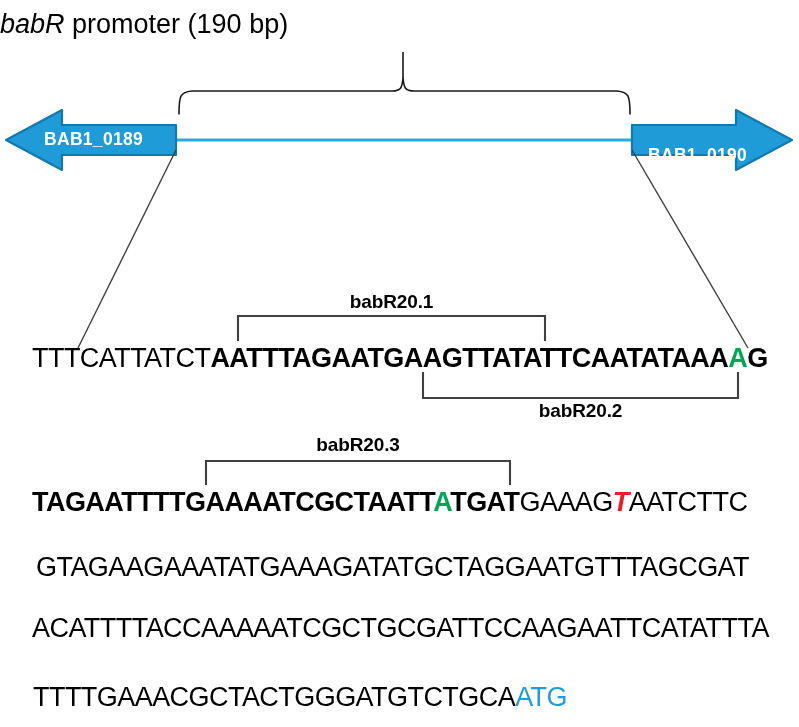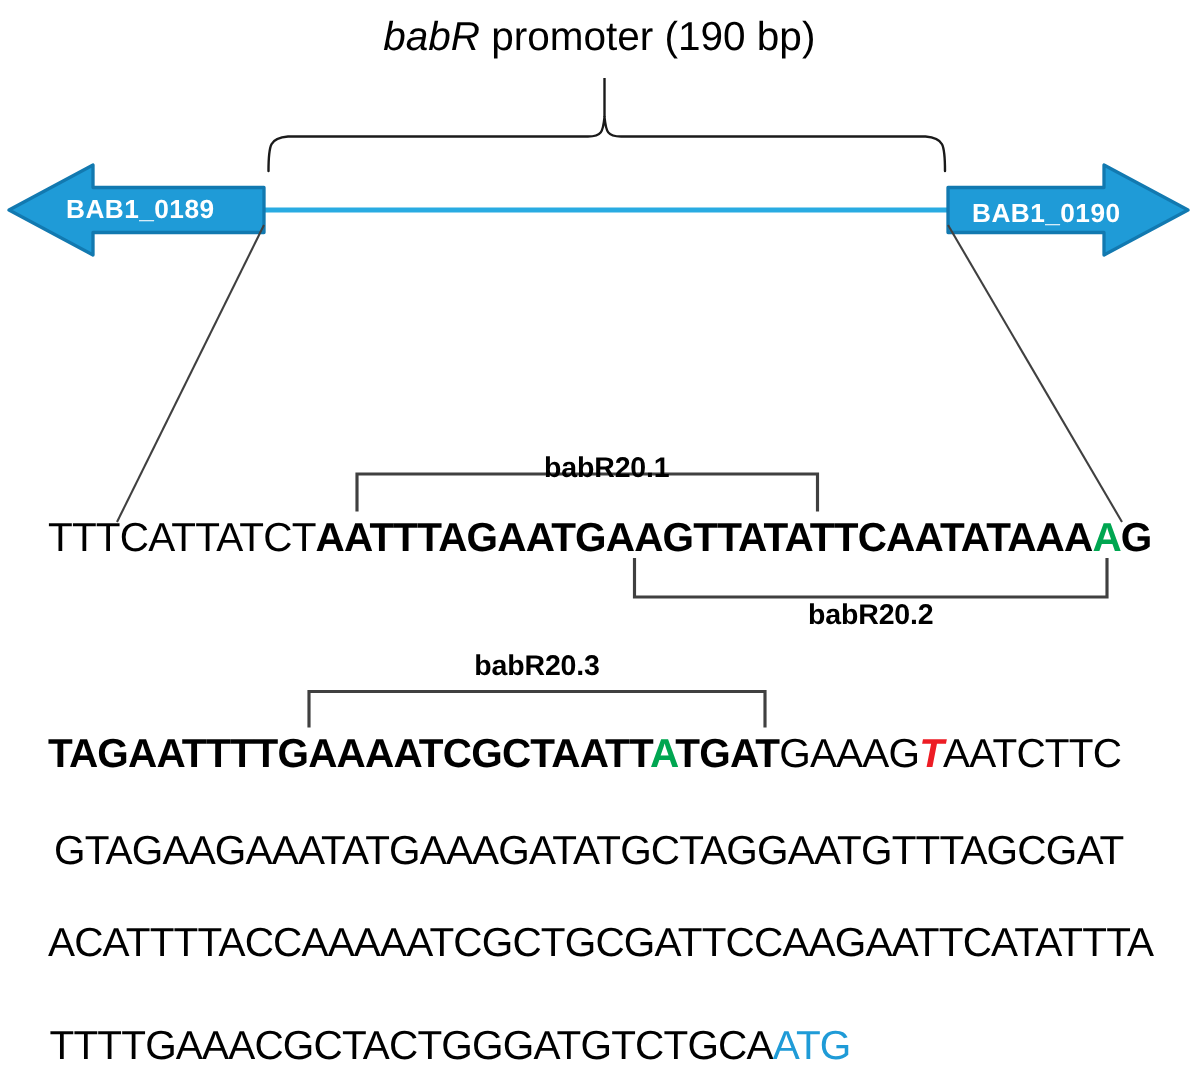--- a/index.html
+++ b/index.html
@@ -22,21 +22,21 @@
     width: 799px;
     height: 727px;
   }
 
   
   #promoter-title {
     position: absolute;
     left: 0;
     top: 8px;
     width: 799px;
-    text-align: center;
+    text-align: left;
     font-size: 27px;
     line-height: 32px;
     letter-spacing: 0px;
     white-space: pre;
   }
   #promoter-title .it { font-style: italic; }
 
   
   #overlay {
     position: absolute;
@@ -49,31 +49,31 @@
   
   .gene-label {
     position: absolute;
     font-size: 17.5px;
     font-weight: bold;
     color: #ffffff;
     letter-spacing: 0.3px;
     white-space: pre;
   }
   #gene-label-left  { left: 44px;  top: 129px; }
-  #gene-label-right { left: 648px; top: 132px; }
+  #gene-label-right { left: 648px; top: 145px; }
 
   
   .primer-label {
     position: absolute;
     font-size: 19px;
     font-weight: bold;
     white-space: pre;
     letter-spacing: -0.1px;
   }
-  #primer-label-1 { left: 0; top: 302px; width: 783px; text-align: center; margin-left: 13px; }
+  #primer-label-1 { left: 0; top: 291px; width: 783px; text-align: center; }
   #primer-label-2 { left: 423px; top: 400px; width: 315px; text-align: center; }
   #primer-label-3 { left: 206px; top: 434px; width: 304px; text-align: center; }
 
   
   .seq {
     position: absolute;
     font-family: "Liberation Sans", sans-serif;
     font-size: 27px;
     line-height: 30px;
     letter-spacing: -0.55px;

